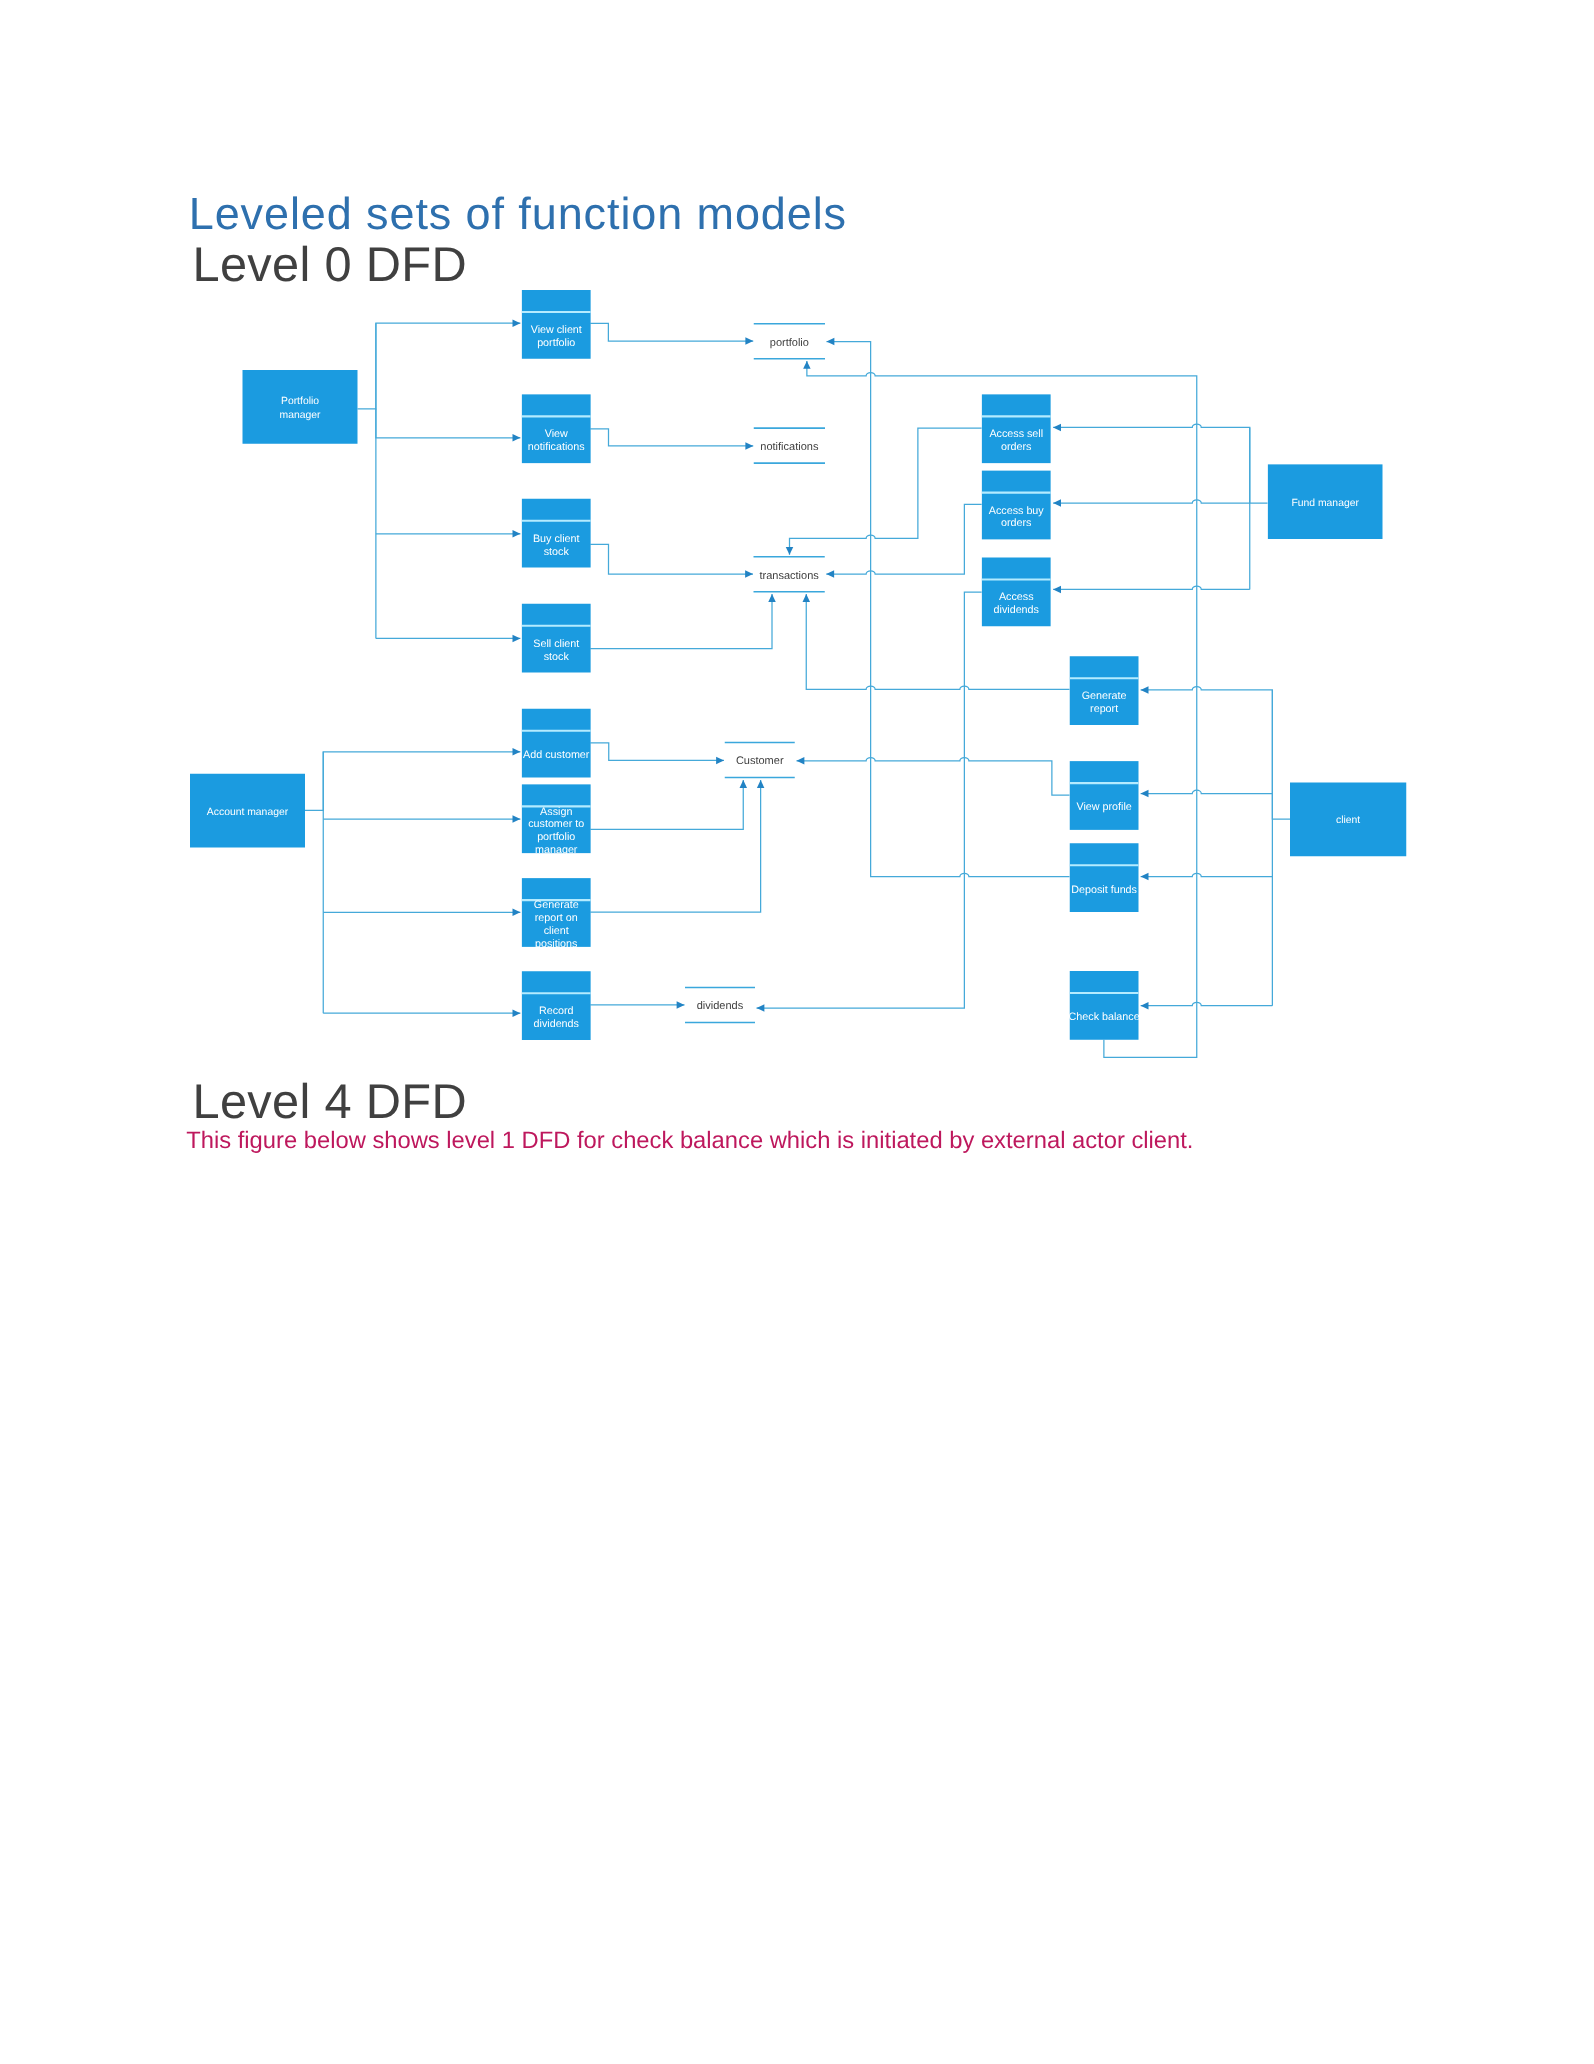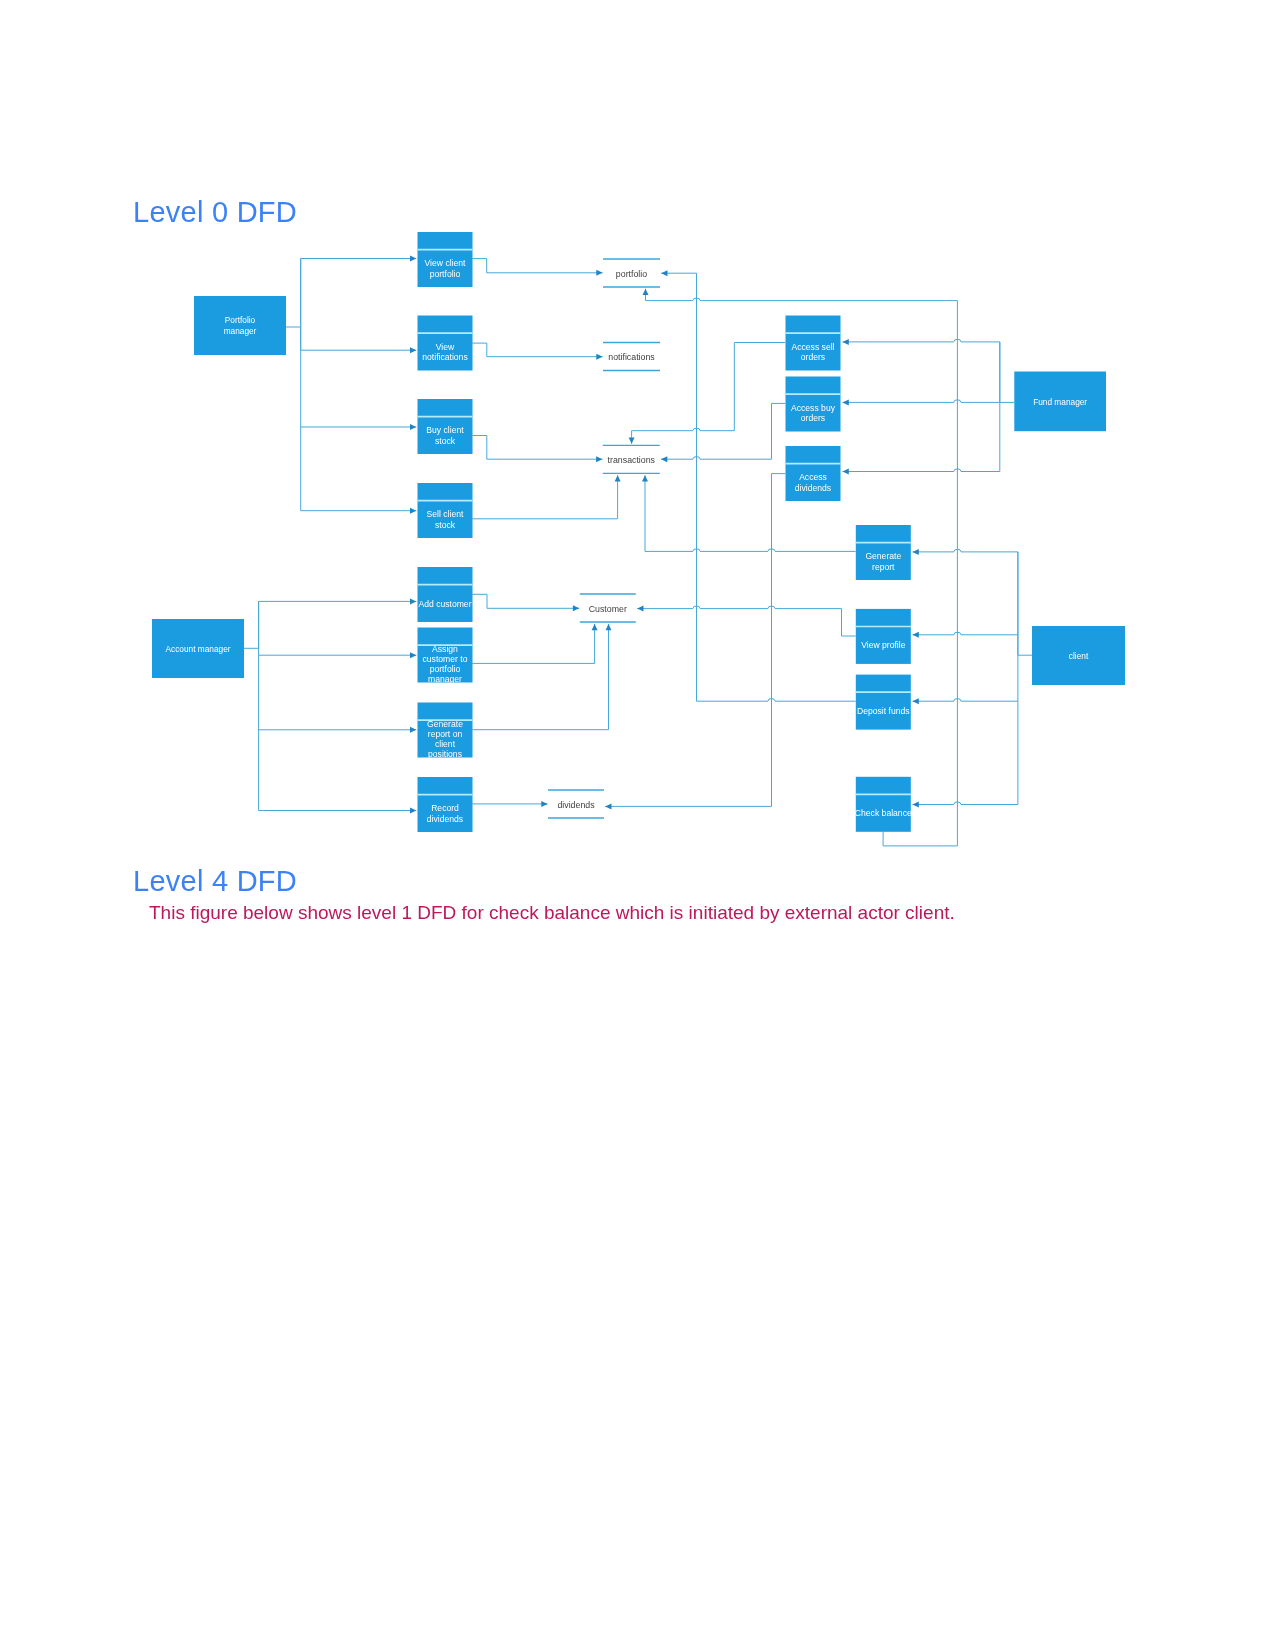--- a/index.html
+++ b/index.html
@@ -1,33 +1,34 @@
 <!DOCTYPE html>
 <html><head>
 <meta charset="utf-8">
 <style>
   html,body{margin:0;padding:0;}
   body{width:1275px;height:1651px;background:#ffffff;font-family:"Liberation Sans",sans-serif;overflow:hidden;}
   .page{position:relative;width:1275px;height:1651px;background:#fff;}
   .h1{position:absolute;left:151px;top:151px;font-size:36px;line-height:40px;color:#2E70AE;font-weight:400;white-space:nowrap;letter-spacing:0.72px;}
-  .h2{position:absolute;left:133px;font-size:29px;line-height:33px;color:#3b82f6;font-weight:400;white-space:nowrap;letter-spacing:0.26px;}
+  .h2{position:absolute;left:154px;font-size:39px;line-height:33px;color:#404040;font-weight:400;white-space:nowrap;letter-spacing:0.26px;}
   .para{position:absolute;left:149px;font-size:19px;line-height:26px;color:#be185d;white-space:nowrap;}
   .diagram{position:absolute;left:0;top:0;}
   .pbox{fill:#1B9BE0;}
   .pdiv{stroke:#B4EBFF;stroke-width:1.7;}
   .ptext{fill:#ffffff;font-size:8.6px;font-family:"Liberation Sans",sans-serif;text-anchor:middle;}
   .storetext{fill:#404040;font-size:8.8px;font-family:"Liberation Sans",sans-serif;text-anchor:middle;}
   .etext{fill:#ffffff;font-size:8.3px;font-family:"Liberation Sans",sans-serif;text-anchor:middle;}
   .ln{stroke:#45A9D9;stroke-width:1.0;fill:none;}
   .storeline{stroke:#3AA7DC;stroke-width:1.3;fill:none;}
 </style>
 </head>
 <body>
 
 <div class="page">
+  <div class="h1">Leveled sets of function models</div>
   <div class="h2" style="top:196px">Level 0 DFD</div>
   <div class="h2" style="top:865px">Level 4 DFD</div>
   <div class="para" style="top:900px">This figure below shows level 1 DFD for check balance which is initiated by external actor client.</div>
   <svg class="diagram" id="dfd" width="1275" height="1651">
       <path d="M286,327 L300.7,327L300.7,258.5  L300.7,258.5 L416.3,258.5" class="ln"></path>
       <path d="M0,0 L-6.3,-3.0 L-6.3,3.0 Z" transform="translate(416.3,258.5) rotate(0)" fill="#2283C4"></path>
       <path d="M300.7,327 L300.7,350.2  L300.7,350.2 L416.3,350.2" class="ln"></path>
       <path d="M0,0 L-6.3,-3.0 L-6.3,3.0 Z" transform="translate(416.3,350.2) rotate(0)" fill="#2283C4"></path>
       <path d="M300.7,427 L416.3,427" class="ln"></path>
       <path d="M0,0 L-6.3,-3.0 L-6.3,3.0 Z" transform="translate(416.3,427) rotate(0)" fill="#2283C4"></path>

